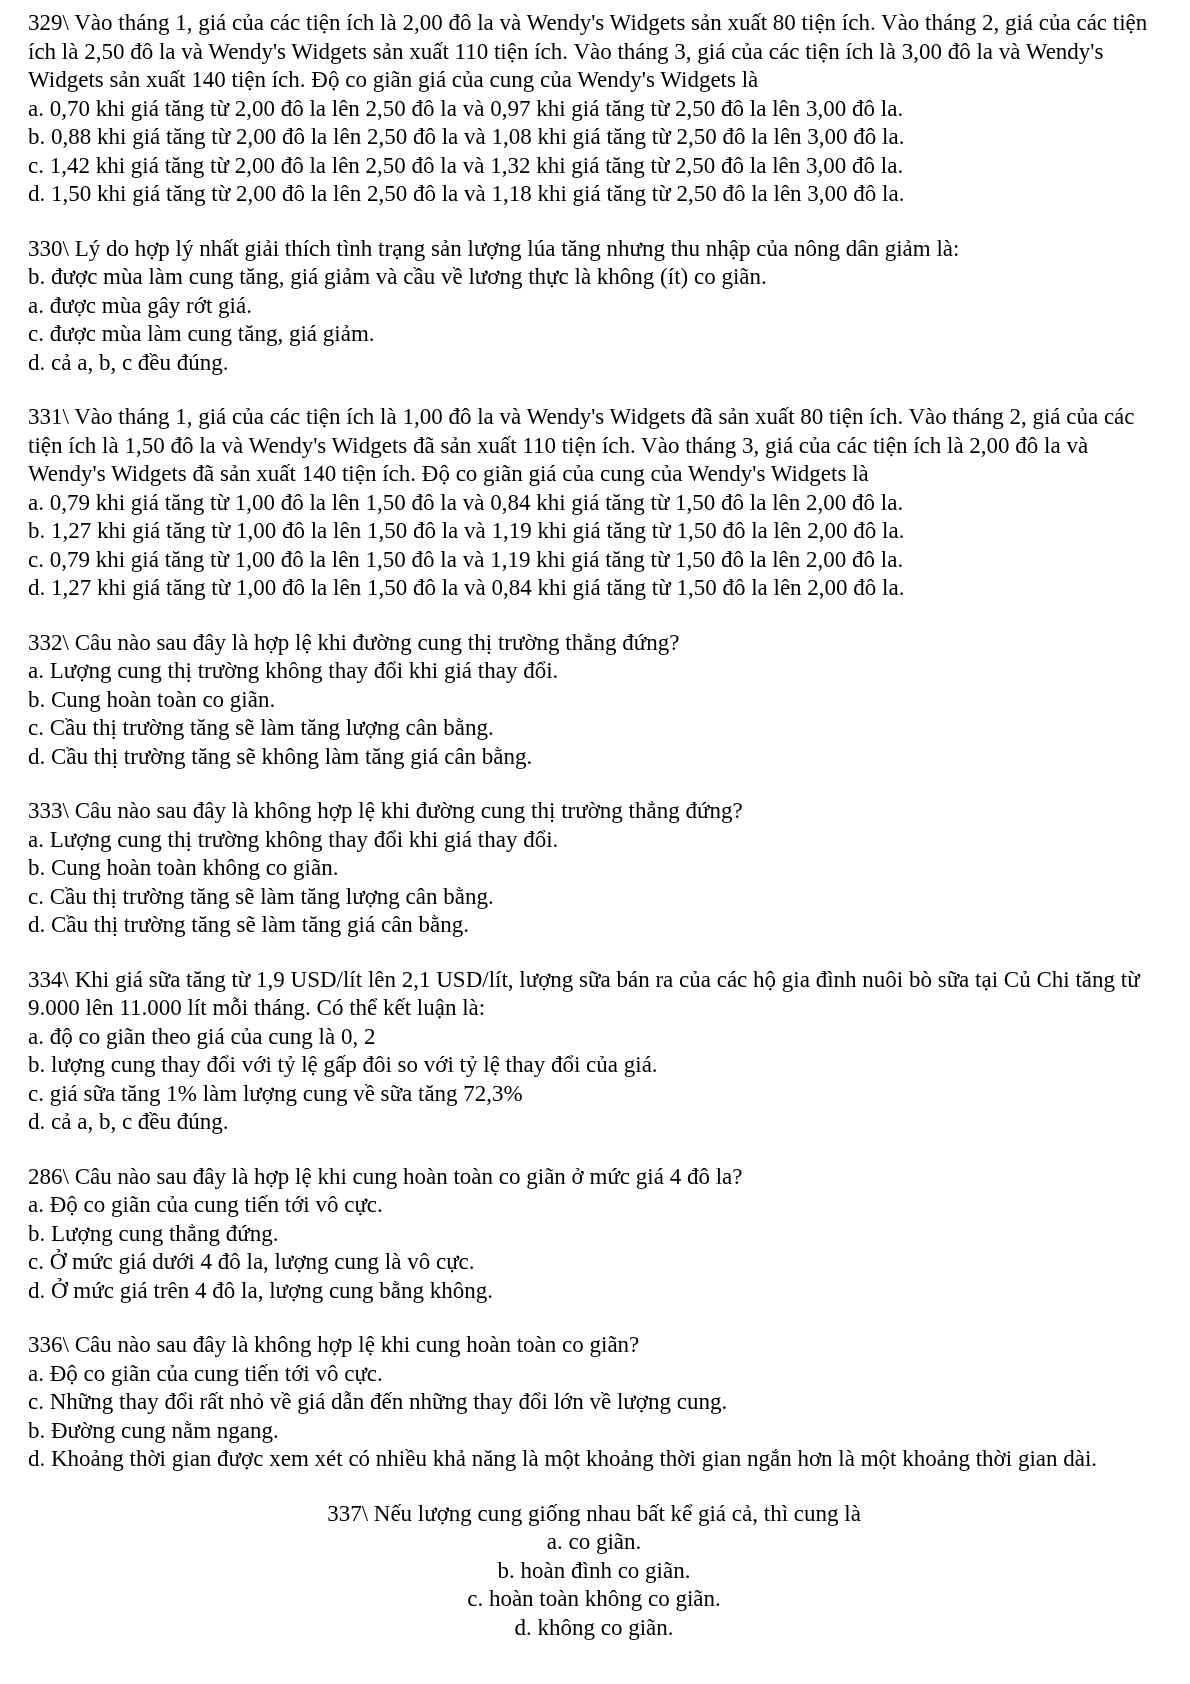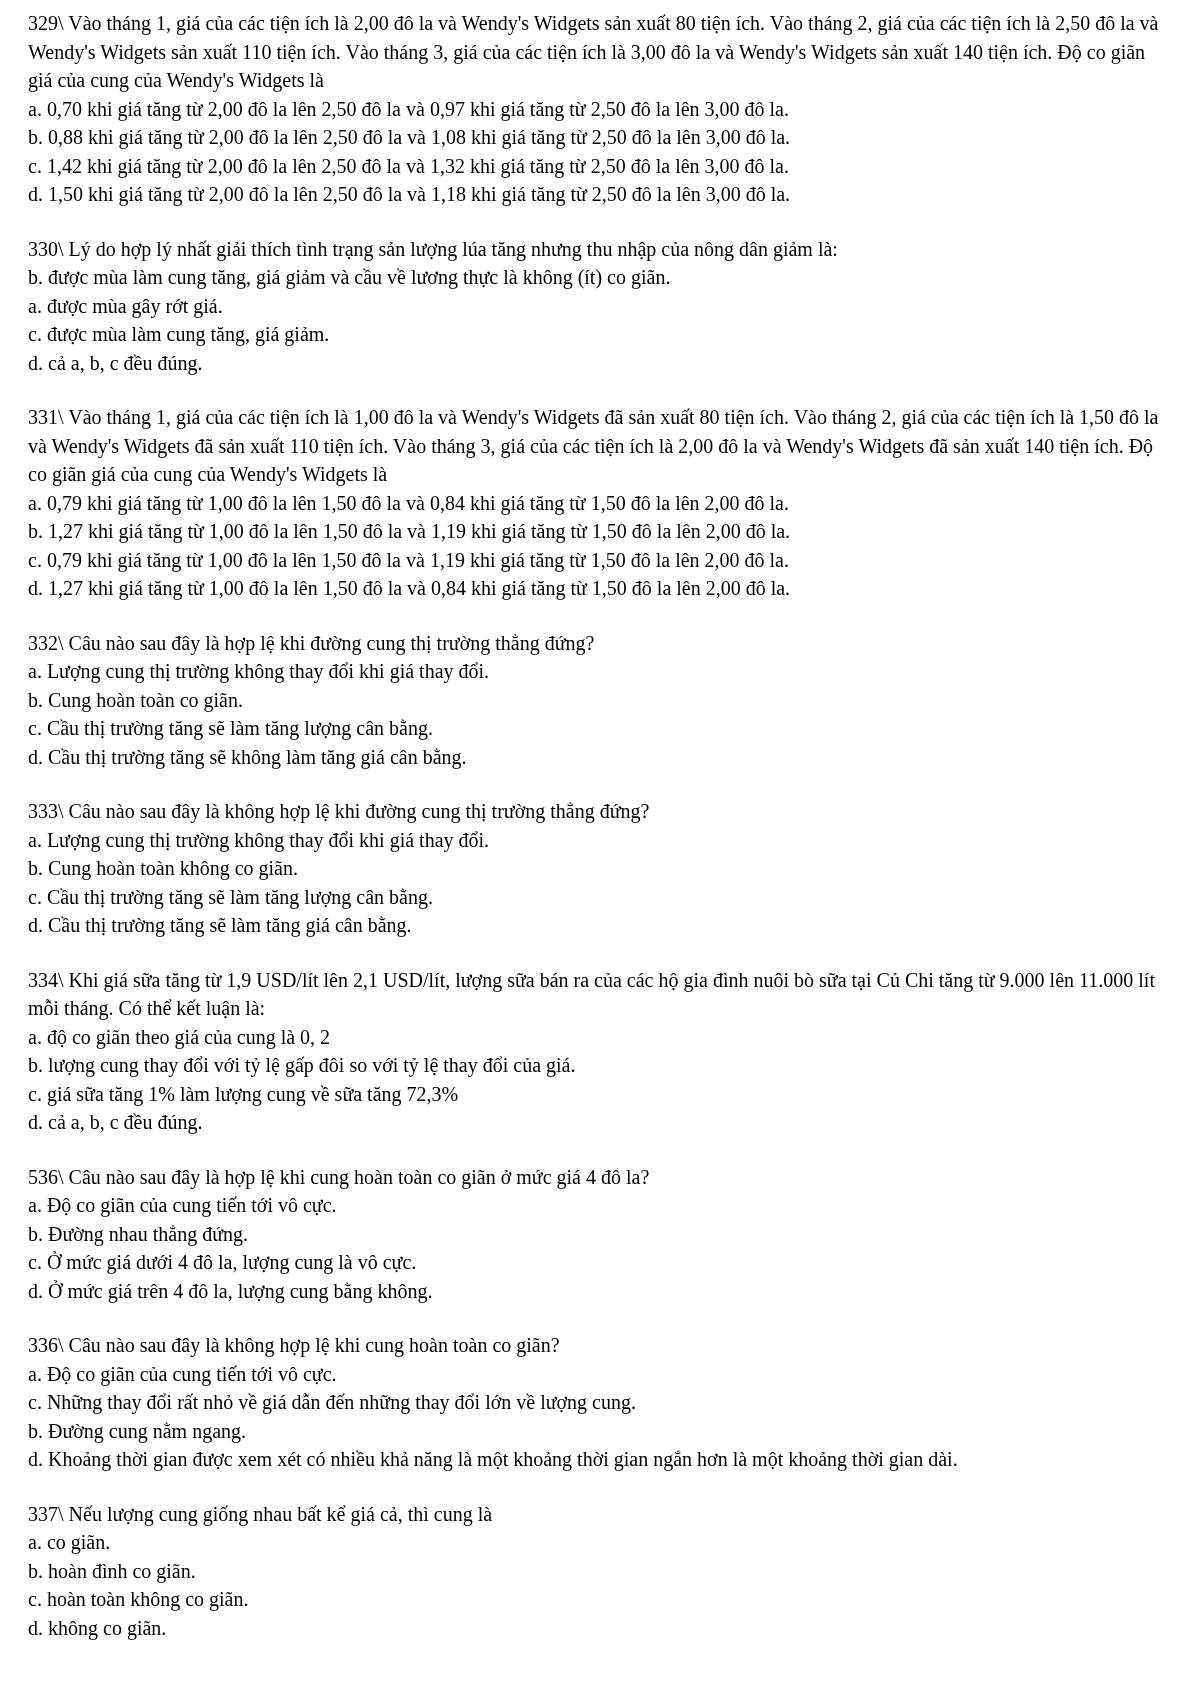--- a/index.html
+++ b/index.html
@@ -6,26 +6,26 @@
     margin: 0;
     padding: 0;
     background: #ffffff;
     color: #000000;
   }
   .page {
     width: 1190px;
     box-sizing: border-box;
     padding: 9px 30px 24px 28px;
     font-family: "Liberation Serif", "DejaVu Serif", serif;
-    font-size: 20px;
+    font-size: 23px;
     line-height: 28.5px;
     background: #ffffff;
   }
   .question { margin: 0 0 26px 0; }
-  .question:last-child { margin-bottom: 16px; }
+  .question:last-child { margin-bottom: 16px; text-align: center; }
   .q, .opt { margin: 0; padding: 0; }
   .ans { font-weight: normal; }
 </style>
 </head>
 <body>
 
 <div class="page">
 
   <section class="question">
     <p class="q">329\ Vào tháng 1, giá của các tiện ích là 2,00 đô la và Wendy's Widgets sản xuất 80 tiện ích. Vào tháng 2, giá của các tiện ích là 2,50 đô la và Wendy's Widgets sản xuất 110 tiện ích. Vào tháng 3, giá của các tiện ích là 3,00 đô la và Wendy's Widgets sản xuất 140 tiện ích. Độ co giãn giá của cung của Wendy's Widgets là</p>
@@ -69,23 +69,23 @@
 
   <section class="question">
     <p class="q">334\ Khi giá sữa tăng từ 1,9 USD/lít lên 2,1 USD/lít, lượng sữa bán ra của các hộ gia đình nuôi bò sữa tại Củ Chi tăng từ 9.000 lên 11.000 lít mỗi tháng. Có thể kết luận là:</p>
     <p class="opt">a. độ co giãn theo giá của cung là 0, 2</p>
     <p class="opt ans">b. lượng cung thay đổi với tỷ lệ gấp đôi so với tỷ lệ thay đổi của giá.</p>
     <p class="opt">c. giá sữa tăng 1% làm lượng cung về sữa tăng 72,3%</p>
     <p class="opt">d. cả a, b, c đều đúng.</p>
   </section>
 
   <section class="question">
-    <p class="q">536\ Câu nào sau đây là hợp lệ khi cung hoàn toàn co giãn ở mức giá 4 đô la?</p>
+    <p class="q">286\ Câu nào sau đây là hợp lệ khi cung hoàn toàn co giãn ở mức giá 4 đô la?</p>
     <p class="opt ans">a. Độ co giãn của cung tiến tới vô cực.</p>
-    <p class="opt">b. Đường nhau thẳng đứng.</p>
+    <p class="opt">b. Lượng cung thẳng đứng.</p>
     <p class="opt">c. Ở mức giá dưới 4 đô la, lượng cung là vô cực.</p>
     <p class="opt">d. Ở mức giá trên 4 đô la, lượng cung bằng không.</p>
   </section>
 
   <section class="question">
     <p class="q">336\ Câu nào sau đây là không hợp lệ khi cung hoàn toàn co giãn?</p>
     <p class="opt">a. Độ co giãn của cung tiến tới vô cực.</p>
     <p class="opt">c. Những thay đổi rất nhỏ về giá dẫn đến những thay đổi lớn về lượng cung.</p>
     <p class="opt">b. Đường cung nằm ngang.</p>
     <p class="opt ans">d. Khoảng thời gian được xem xét có nhiều khả năng là một khoảng thời gian ngắn hơn là một khoảng thời gian dài.</p>

